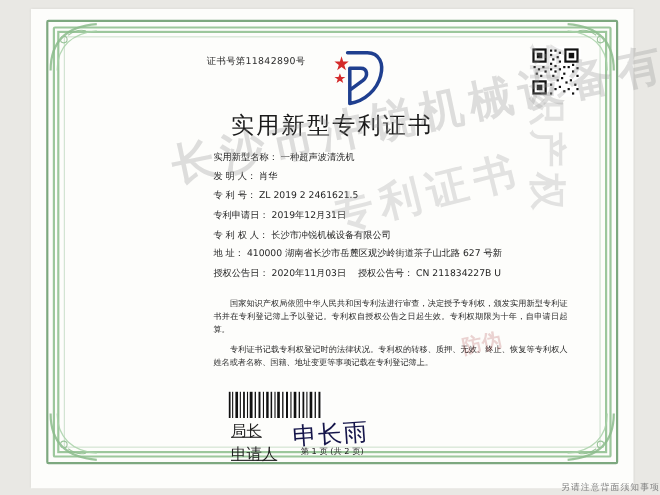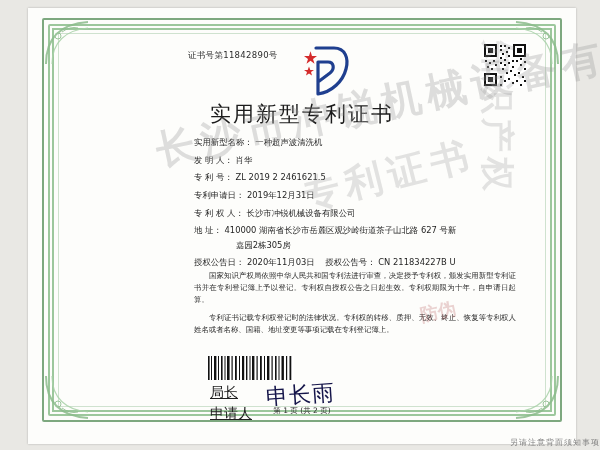--- a/index.html
+++ b/index.html
@@ -352,21 +352,20 @@
         <span class="fval">2019年12月31日</span>
       </div>
       <div class="frow">
         <span class="flabel">专 利 权 人：</span>
         <span class="fval">长沙市冲锐机械设备有限公司</span>
       </div>
       <div class="frow">
         <span class="flabel">地 址：</span>
         <span class="fval">410000 湖南省长沙市岳麓区观沙岭街道茶子山北路 627 号新</span>
       </div>
-      <div class="subline">嘉园2栋305房</div>
       <div class="frow">
         <span class="flabel">授权公告日：</span>
         <span class="fval">2020年11月03日</span>
         &nbsp;&nbsp;
         <span class="flabel">授权公告号：</span>
         <span class="fval">CN 211834227B U</span>
       </div>
     </div>
 
     <div class="body-text">

